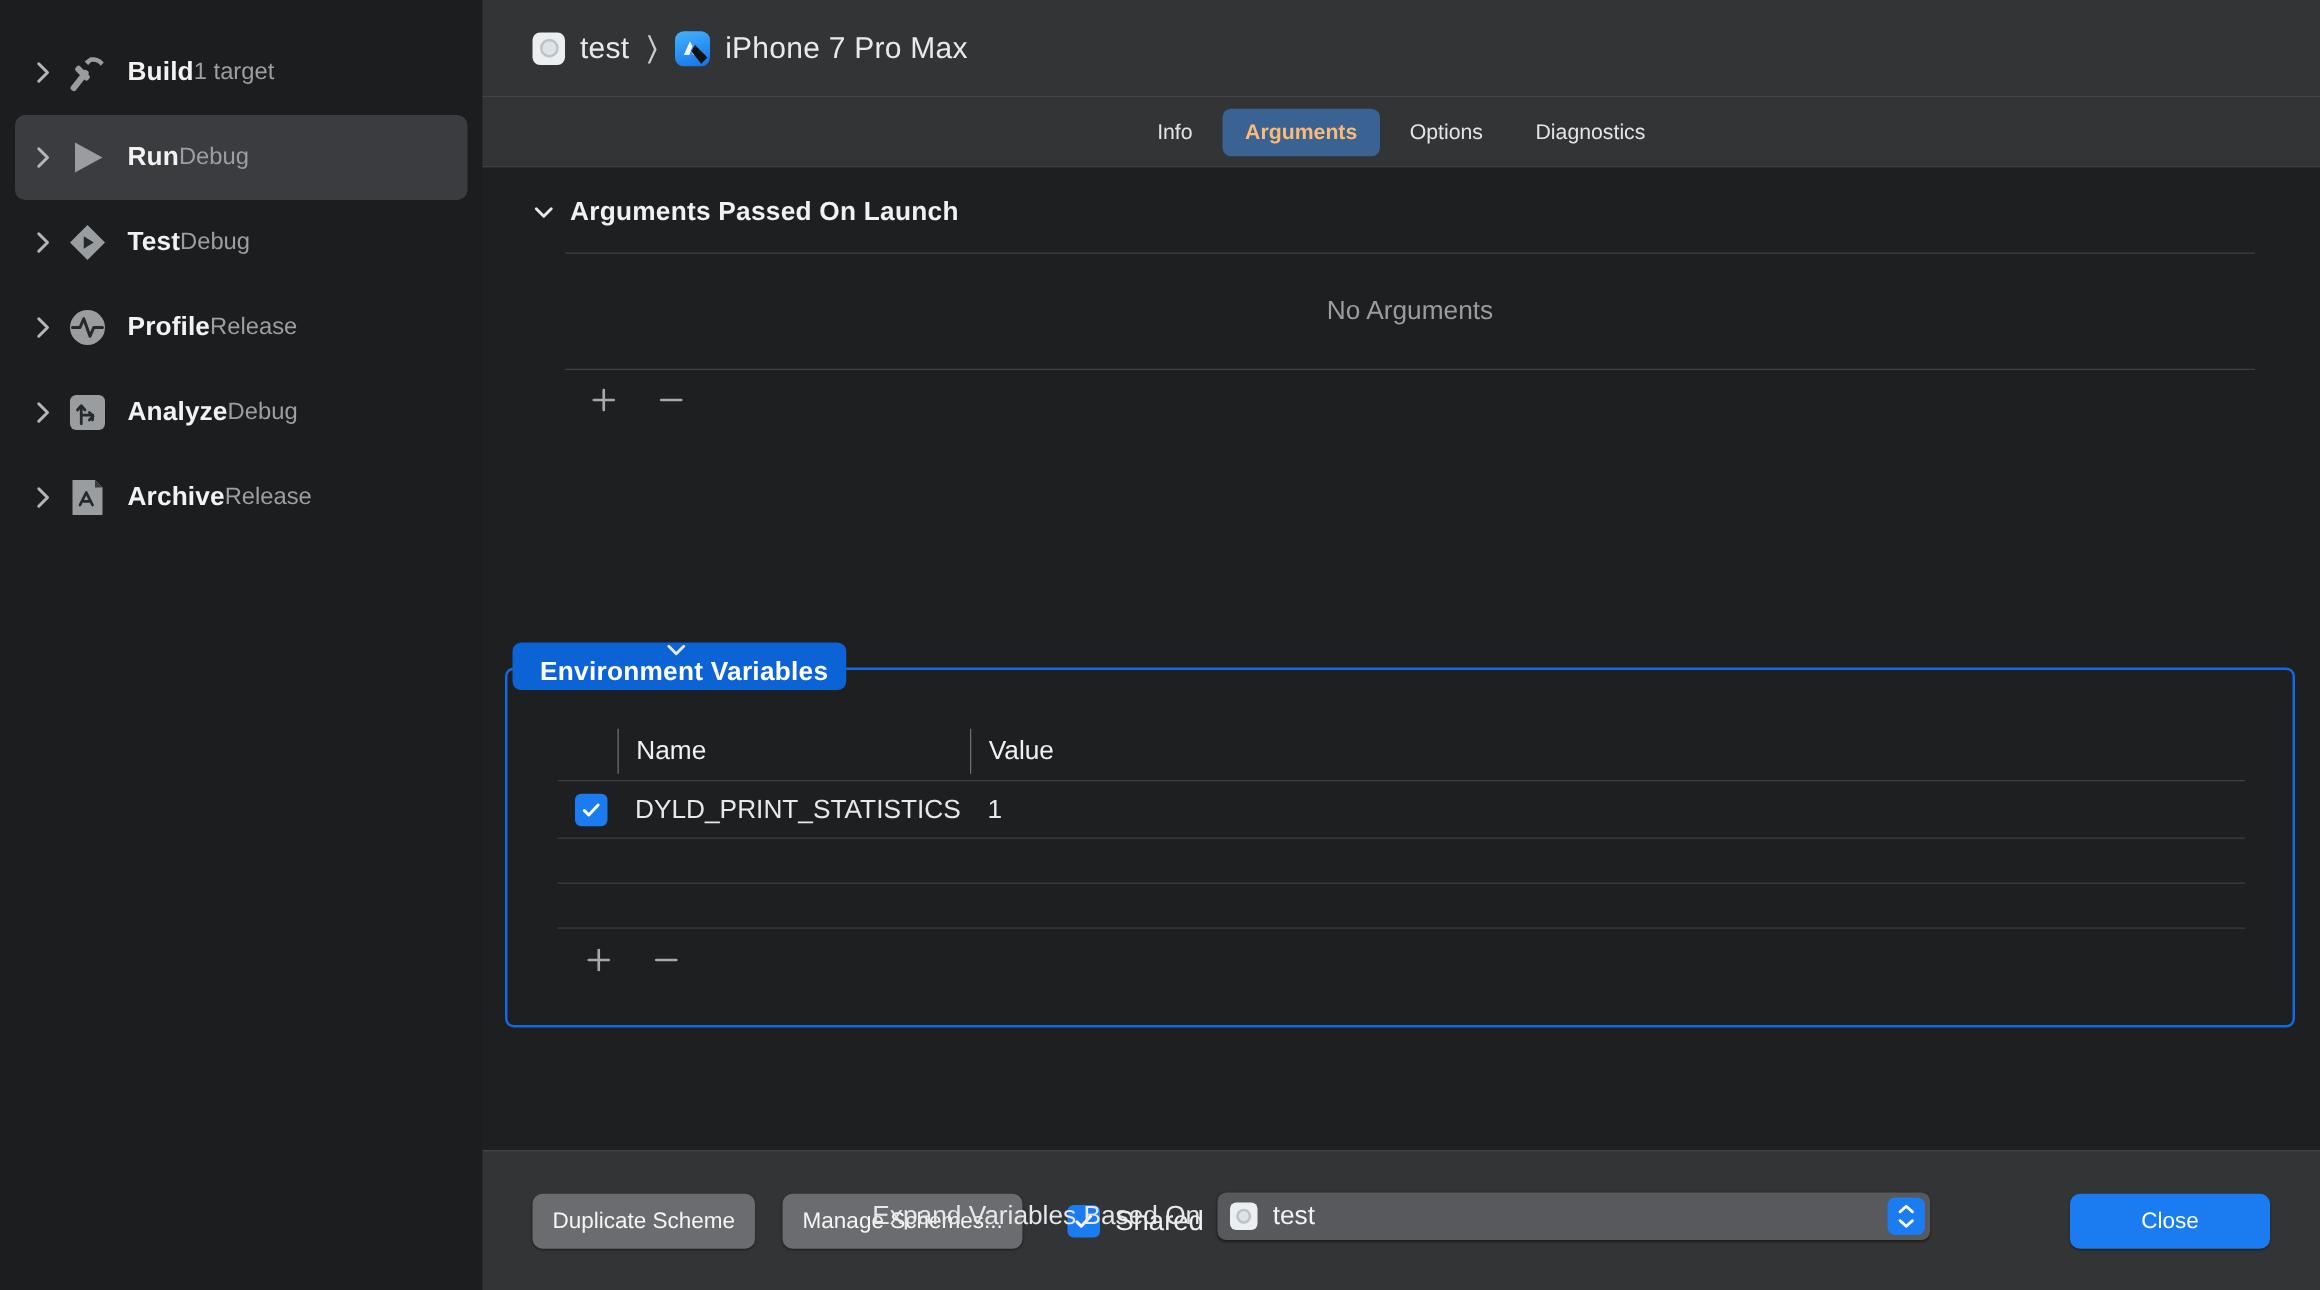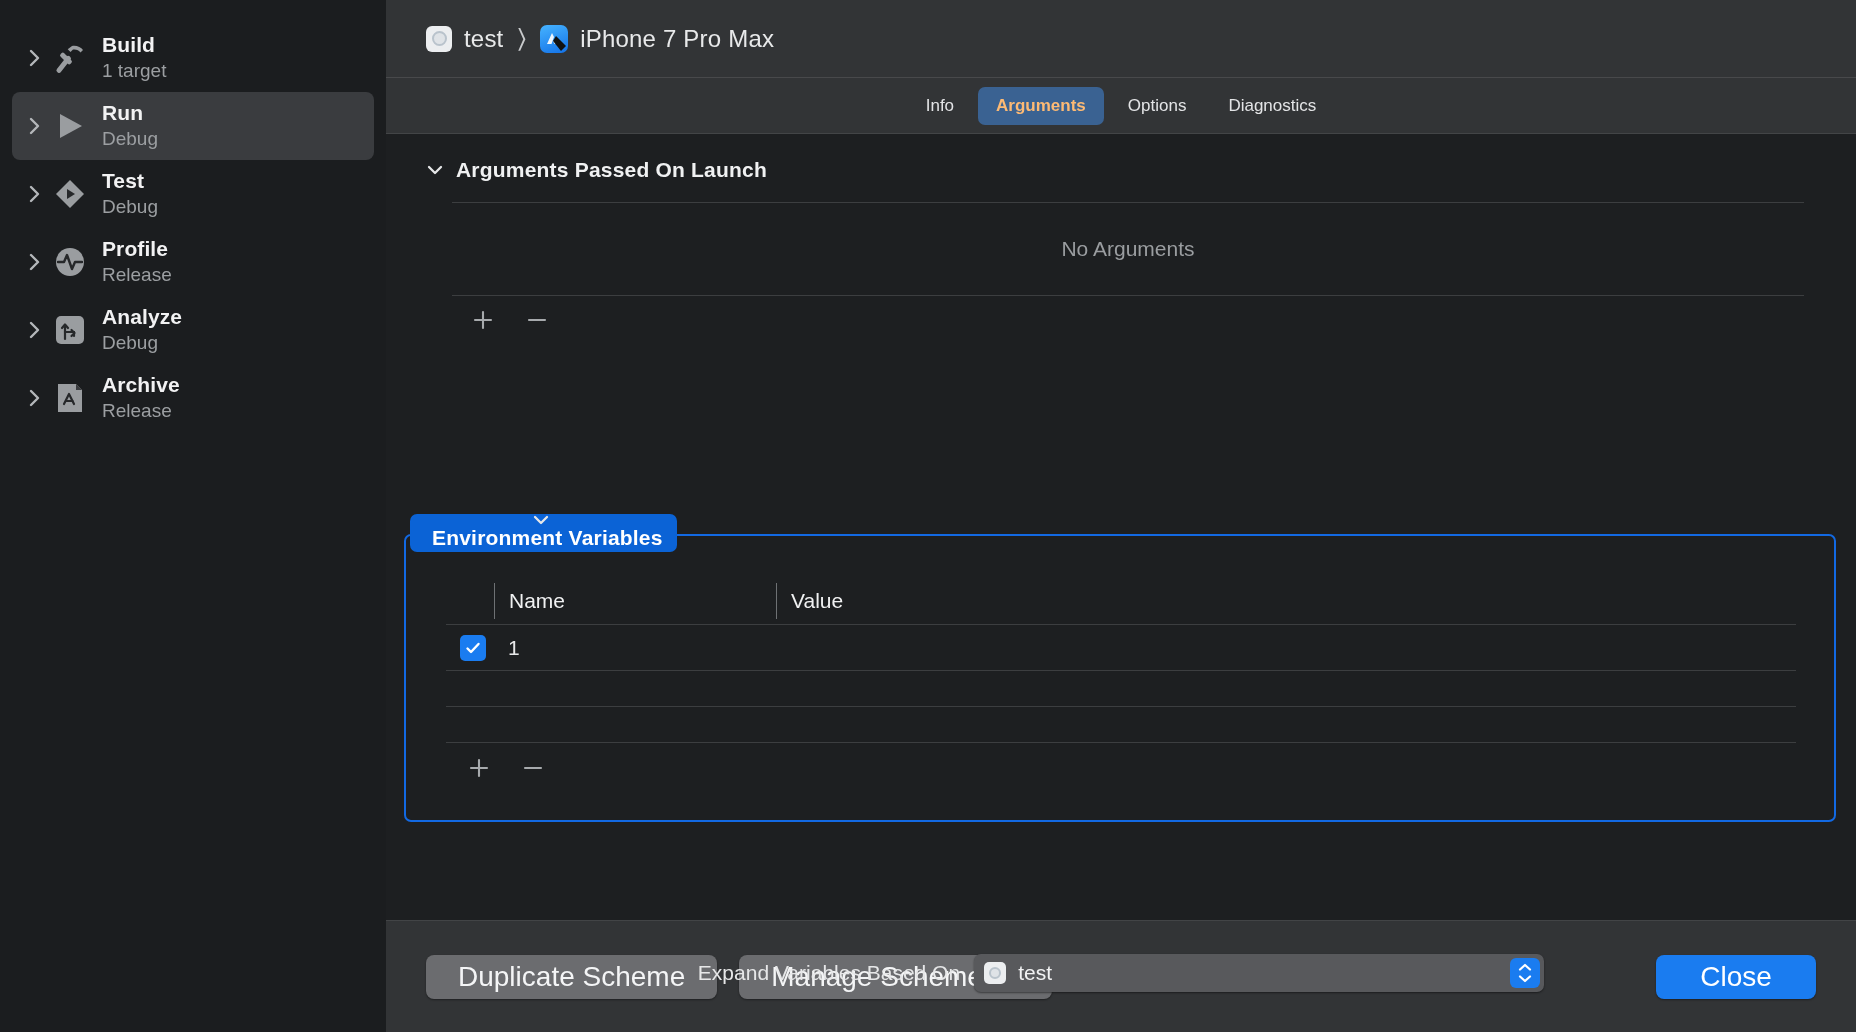--- a/index.html
+++ b/index.html
@@ -49,21 +49,21 @@
   }
   .disclosure svg { display: block; }
   .scheme-icon {
     width: 44px;
     flex: 0 0 44px;
     display: flex;
     align-items: center;
     justify-content: center;
     margin-right: 10px;
   }
-  .scheme-text { display: flex; flex-direction: column; justify-content: center; }
+  .scheme-text { display: flex; flex-direction: row; justify-content: center; }
   .scheme-title {
     font-size: 21px;
     font-weight: bold;
     color: #f2f2f3;
     line-height: 26px;
     letter-spacing: 0.1px;
   }
   .scheme-sub {
     font-size: 19px;
     color: #9c9fa2;
@@ -343,25 +343,25 @@
     align-items: center;
     padding: 0 40px;
     gap: 22px;
     border-top: 1px solid #424446;
   }
   .btn {
     height: 44px;
     border-radius: 8px;
     background: #6b6c6f;
     color: #f4f5f6;
-    font-size: 28px;
+    font-size: 18px;
     display: flex;
     align-items: center;
     justify-content: center;
-    padding: 0 32px;
+    padding: 0 16px;
     box-shadow: 0 1px 2px rgba(0,0,0,0.4);
   }
   .btn.primary { background: #1a7cf0; color: #ffffff; }
   #shared-wrap {
     display: flex;
     align-items: center;
     gap: 12px;
     margin-left: 14px;
   }
   #shared-label { font-size: 22px; color: #eef0f1; }
@@ -574,20 +574,21 @@
           </div>
 
           <div class="env-row">
             <span class="col-check">
               <span class="checkbox">
                 <svg width="18" height="18" viewBox="0 0 18 18">
                     <path d="M3.5 9.5 L7 13 L14.5 5" fill="none" stroke="#ffffff" stroke-width="2.4" stroke-linecap="round" stroke-linejoin="round"></path>
                   </svg>
               </span>
             </span>
+            <span class="col-name">DYLD_PRINT_STATISTICS</span>
             <span class="col-value">1</span>
           </div>
 
           <div class="env-row empty">
             <span class="col-check"></span>
             <span class="col-name"></span>
             <span class="col-value"></span>
           </div>
           <div class="env-row empty">
             <span class="col-check"></span>

